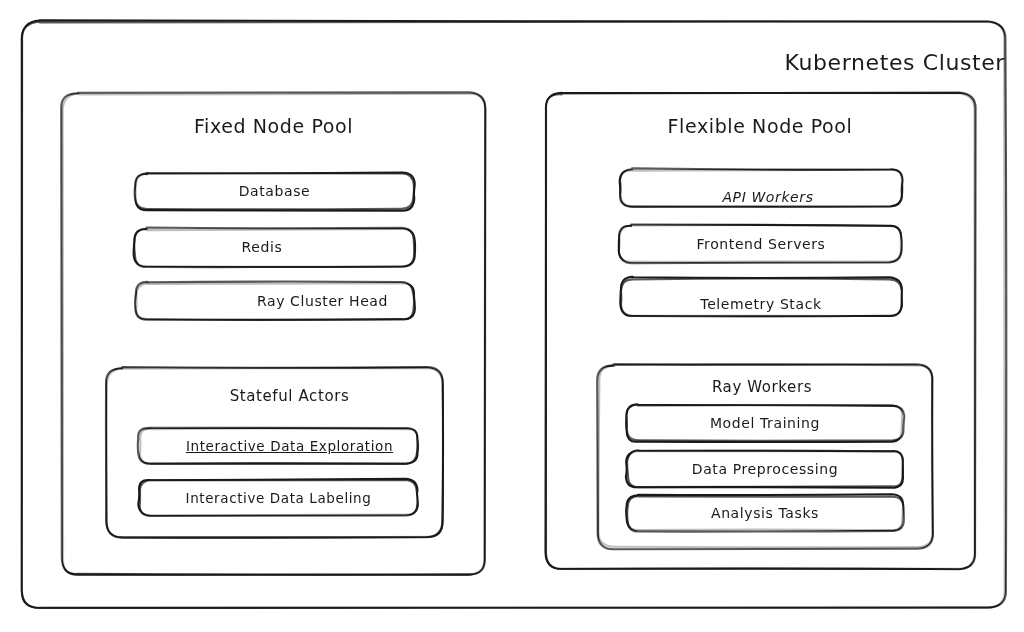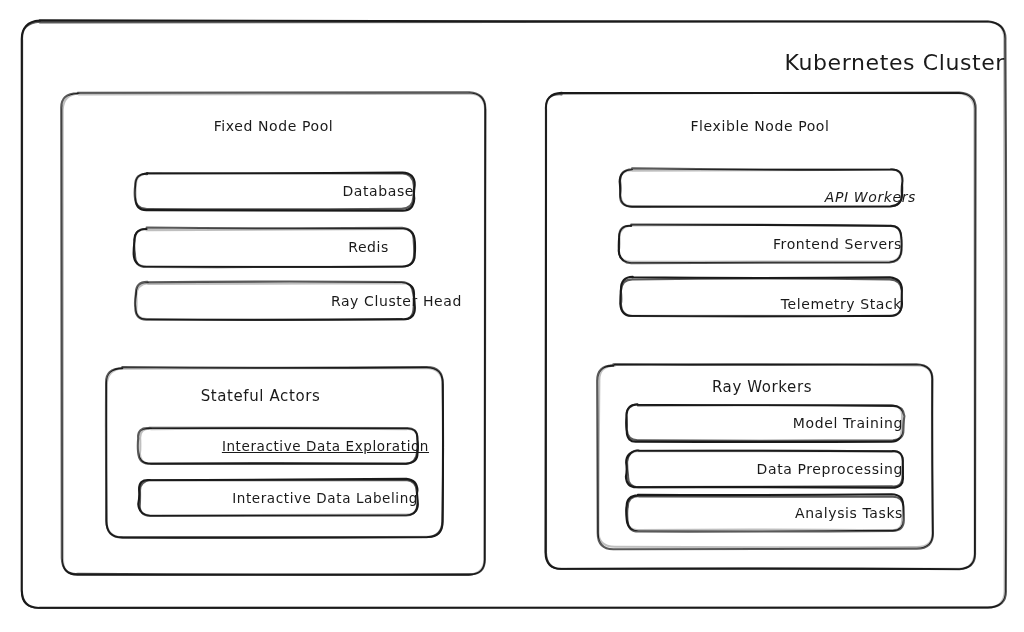--- a/index.html
+++ b/index.html
@@ -52,31 +52,30 @@
     letter-spacing: 0.6px;
     white-space: nowrap;
     -webkit-font-smoothing: antialiased;
   }
 
   .cluster-title {
     font-size: 22px;
     line-height: 22px;
   }
   .panel-title {
-    font-size: 14px;
+    font-size: 19px;
     line-height: 15px;
   }
   .group-title {
     font-size: 15px;
     line-height: 15px;
   }
   .node-label {
     font-size: 14px;
     line-height: 14px;
-    text-align: right;
   }
   .node-label.small {
     font-size: 13.5px;
   }
 </style>
 </head>
 <body>
 
 <div id="diagram-root">
 
@@ -166,21 +165,21 @@
   <div class="label cluster-title" style="left:22px; top:52px; width:983px;text-align:right;">Kubernetes Cluster</div>
 
   <div class="label panel-title" style="left:62px; top:119px; width:423px;">Fixed Node Pool</div>
 
   <div class="label node-label" style="left:135px; top:184px; width:279px;">Database</div>
 
   <div class="label node-label" style="left:135px; top:240px; width:254px;">Redis</div>
 
   <div class="label node-label" style="left:135px; top:294px; width:279px;padding-left:48px;">Ray Cluster Head</div>
 
-  <div class="label group-title" style="left:93px; top:389px; width:335px;">Stateful Actors</div>
+  <div class="label group-title" style="left:122px; top:389px; width:335px;">Stateful Actors</div>
 
   <div class="label node-label small" style="left:150px; top:439px; width:279px;text-decoration:underline;">Interactive Data Exploration</div>
 
   <div class="label node-label small" style="left:139px; top:491px; width:279px;">Interactive Data Labeling</div>
 
   <div class="label panel-title" style="left:545px; top:119px; width:430px;">Flexible Node Pool</div>
 
   <div class="label node-label" style="left:620px; top:190px; width:296px;font-style:italic;">API Workers</div>
 
   <div class="label node-label" style="left:620px; top:237px; width:282px;">Frontend Servers</div>

